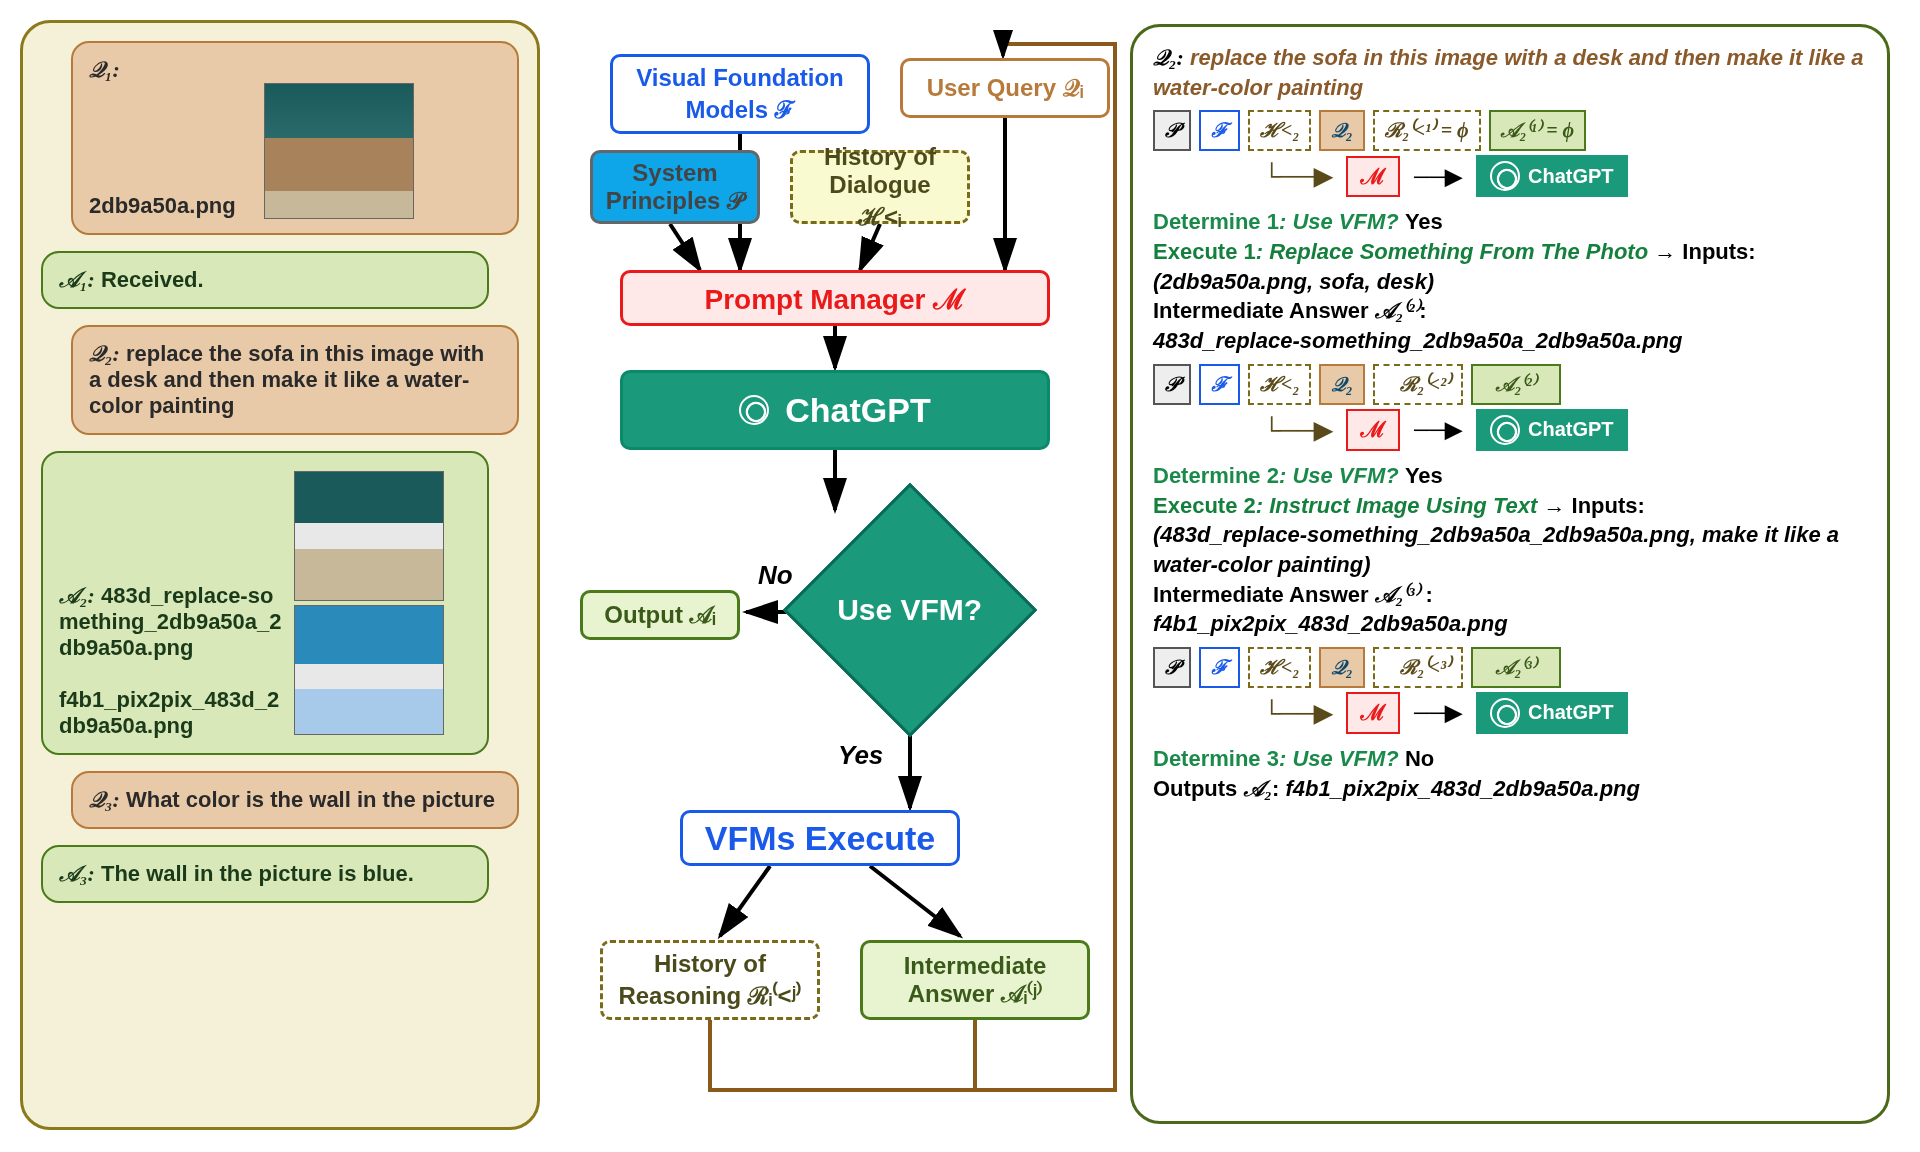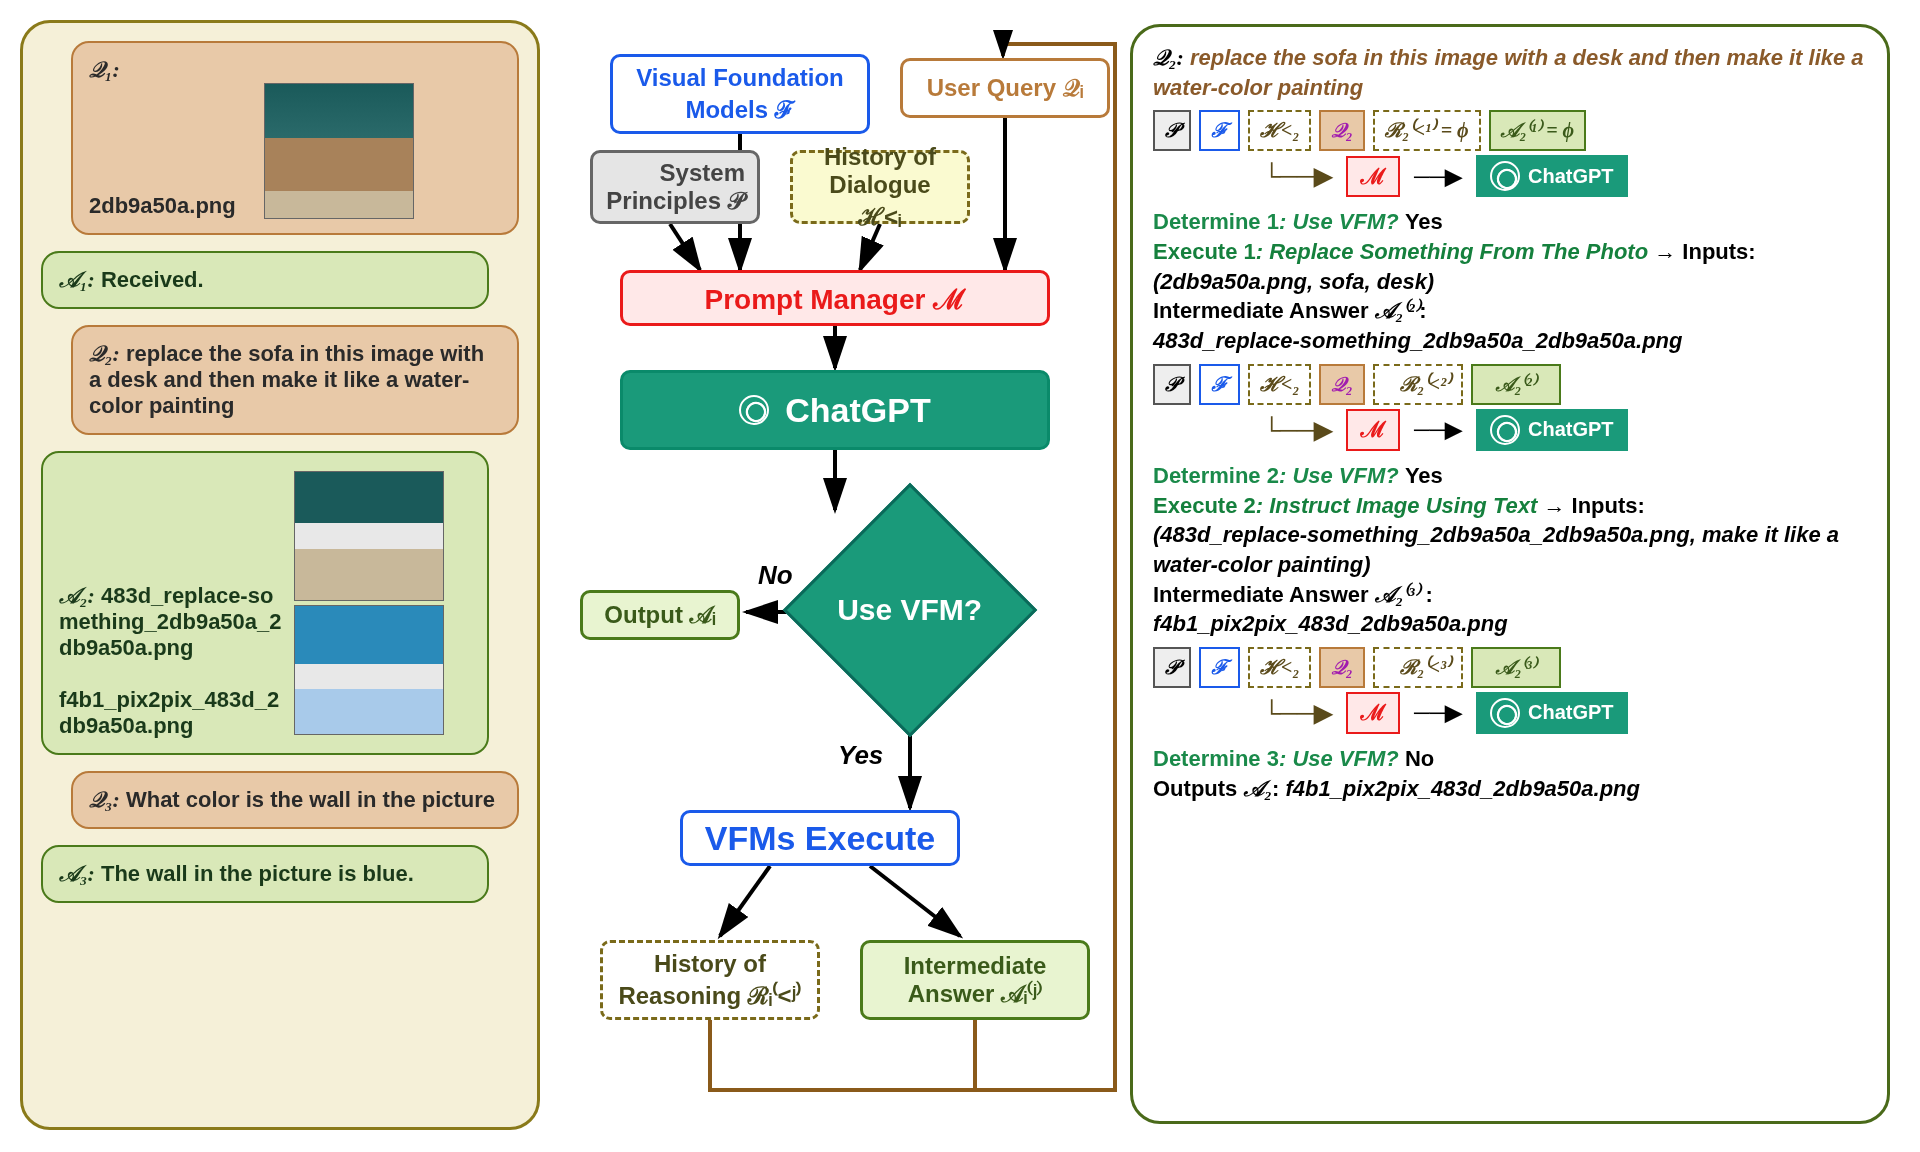--- a/index.html
+++ b/index.html
@@ -53,21 +53,21 @@
     border: 3px solid;
     border-radius: 10px;
     text-align: center;
     display: flex; align-items: center; justify-content: center;
     font-size: 24px;
     padding: 8px 12px;
     background: #fff;
   }
   .box.vfm-box { border-color:#1a5aea; color:#1a5aea; top:24px; left:50px; width:260px; height:80px; background:#fff;}
   .box.userq { border-color:#b87a3a; color:#b87a3a; top:28px; left:340px; width:210px; height:60px; background:#fff;}
-  .box.sysp { border-color:#666; color:#444; top:120px; left:30px; width:170px; height:74px; background:#e5e5e5;text-align:right;}
+  .box.sysp { border-color:#666; color:#444; top:120px; left:30px; width:170px; height:74px; background:#0ea5e9;}
   .box.hist { border-color:#7a6a1a; color:#4a4a1a; top:120px; left:230px; width:180px; height:74px; border-style:dashed; background:#fafad0;}
   .box.pm   { border-color:#ea1a1a; color:#ea1a1a; top:240px; left:60px; width:430px; height:56px; background:#ffe8e8; font-size:28px;}
   .box.cgpt { border-color:#0a8a6a; color:#fff; top:340px; left:60px; width:430px; height:80px; background:#1a9a7a; font-size:34px; gap:16px;}
   .box.out  { border-color:#4a7a1a; color:#3a5a1a; top:560px; left:20px; width:160px; height:50px; background:#e8f4d0;}
   .box.vfme { border-color:#1a5aea; color:#1a5aea; top:780px; left:120px; width:280px; height:56px; background:#fff; font-size:34px;}
   .box.histR{ border-color:#7a6a1a; color:#4a4a1a; top:910px; left:40px; width:220px; height:80px; border-style:dashed; background:#fff;}
   .box.intA { border-color:#4a7a1a; color:#3a5a1a; top:910px; left:300px; width:230px; height:80px; background:#e8f4d0;}
   .diamond {
     position: absolute; top: 490px; left: 260px;
     width: 180px; height: 180px;
@@ -91,21 +91,21 @@
     line-height: 1.35;
   }
   .tok-row { display:flex; gap:8px; align-items:center; margin:8px 0 4px 0;}
   .tok {
     border:2px solid; padding:5px 10px; font-style:italic; font-family:'Cambria Math',serif;
     font-size:20px; background:#fff;
   }
   .tok.p { border-color:#555; background:#eee; }
   .tok.f { border-color:#1a5aea; color:#1a5aea; }
   .tok.h { border-color:#7a6a1a; border-style:dashed; color:#5a4a1a;}
-  .tok.q { border-color:#b87a3a; background:#e8c9a8; color:#a21caf;}
+  .tok.q { border-color:#b87a3a; background:#e8c9a8; color:#0c4a6e;}
   .tok.r { border-color:#7a6a1a; border-style:dashed; color:#5a4a1a; min-width:90px; text-align:right;}
   .tok.a { border-color:#4a7a1a; background:#d9e8b8; color:#3a5a1a; min-width:90px; text-align:center;}
   .m-cx {
     display:flex; align-items:center; gap:14px; margin: 2px 0 10px 110px;
   }
   .m-box { border:2px solid #ea1a1a; color:#ea1a1a; background:#ffe8e8; padding:4px 12px; font-family:'Cambria Math',serif;}
   .cgpt-small { background:#1a9a7a; color:#fff; padding:6px 14px; display:inline-flex; align-items:center; gap:8px; font-size:20px;}
   .arrow-r { font-size:22px; }
   .connector { color:#5a4a1a; font-size:24px; }
   .green { color:#1a8a4a; }

